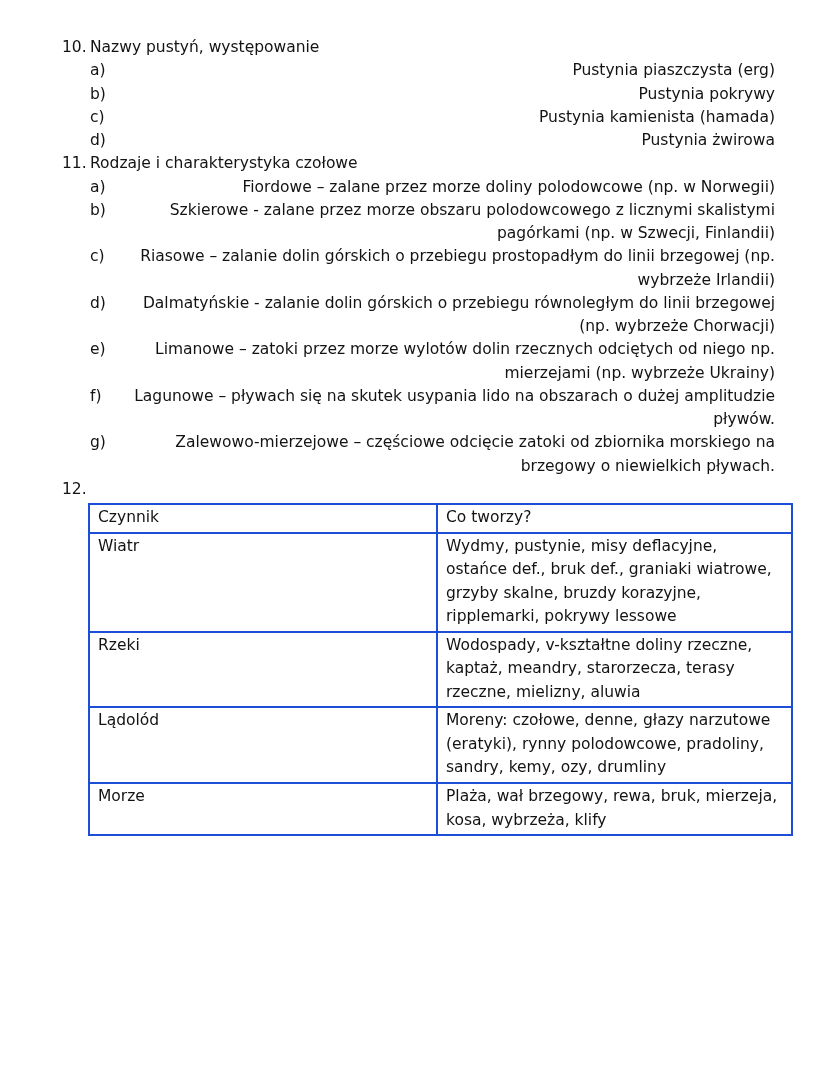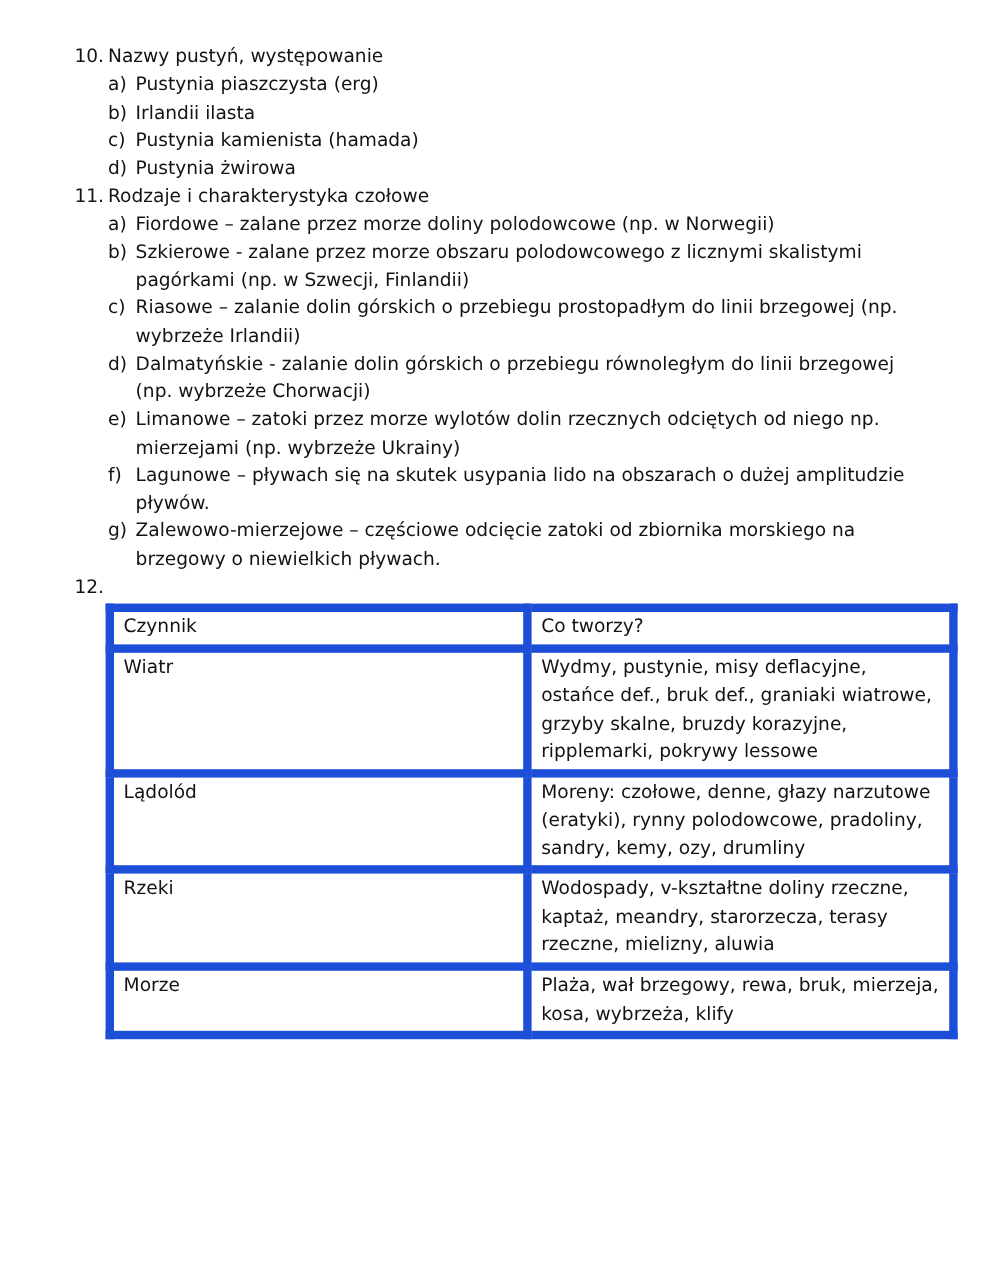--- a/index.html
+++ b/index.html
@@ -36,33 +36,34 @@
   .subitem {
     display: flex;
     align-items: flex-start;
   }
   .sub-letter {
     flex: 0 0 23px;
   }
   .sub-text {
     flex: 1;
     max-width: 662px;
+    text-align: right;
   }
   .table-wrap {
     margin-left: 26px;
     margin-top: 2px;
   }
   table.factors {
     border-collapse: collapse;
     width: 703px;
     table-layout: fixed;
   }
   table.factors th,
   table.factors td {
-    border: 7px solid #1d4ed8;
+    border: 2px solid #1d4ed8;
     padding: 1px 8px 2px 8px;
     vertical-align: top;
     text-align: left;
     font-weight: normal;
     font-size: 15.5px;
     line-height: 1.52;
   }
   col.c1 { width: 348px; }
   col.c2 { width: 355px; }
 </style>
@@ -76,21 +77,21 @@
       <span class="sec-num">10.</span>
       <span class="sec-title">Nazwy pustyń, występowanie</span>
     </div>
     <div class="subitems">
       <div class="subitem">
         <span class="sub-letter">a)</span>
         <span class="sub-text">Pustynia piaszczysta (erg)</span>
       </div>
       <div class="subitem">
         <span class="sub-letter">b)</span>
-        <span class="sub-text">Irlandii ilasta</span>
+        <span class="sub-text">Pustynia pokrywy</span>
       </div>
       <div class="subitem">
         <span class="sub-letter">c)</span>
         <span class="sub-text">Pustynia kamienista (hamada)</span>
       </div>
       <div class="subitem">
         <span class="sub-letter">d)</span>
         <span class="sub-text">Pustynia żwirowa</span>
       </div>
     </div>
@@ -148,26 +149,26 @@
             <th>Czynnik</th>
             <th>Co tworzy?</th>
           </tr>
         </thead>
         <tbody>
           <tr>
             <td>Wiatr</td>
             <td>Wydmy, pustynie, misy deflacyjne, ostańce def., bruk def., graniaki wiatrowe, grzyby skalne, bruzdy korazyjne, ripplemarki, pokrywy lessowe</td>
           </tr>
           <tr>
+            <td>Rzeki</td>
+            <td>Wodospady, v-kształtne doliny rzeczne, kaptaż, meandry, starorzecza, terasy rzeczne, mielizny, aluwia</td>
+          </tr>
+          <tr>
             <td>Lądolód</td>
             <td>Moreny: czołowe, denne, głazy narzutowe (eratyki), rynny polodowcowe, pradoliny, sandry, kemy, ozy, drumliny</td>
-          </tr>
-          <tr>
-            <td>Rzeki</td>
-            <td>Wodospady, v-kształtne doliny rzeczne, kaptaż, meandry, starorzecza, terasy rzeczne, mielizny, aluwia</td>
           </tr>
           <tr>
             <td>Morze</td>
             <td>Plaża, wał brzegowy, rewa, bruk, mierzeja, kosa, wybrzeża, klify</td>
           </tr>
         </tbody>
       </table>
     </div>
   </div>
 

